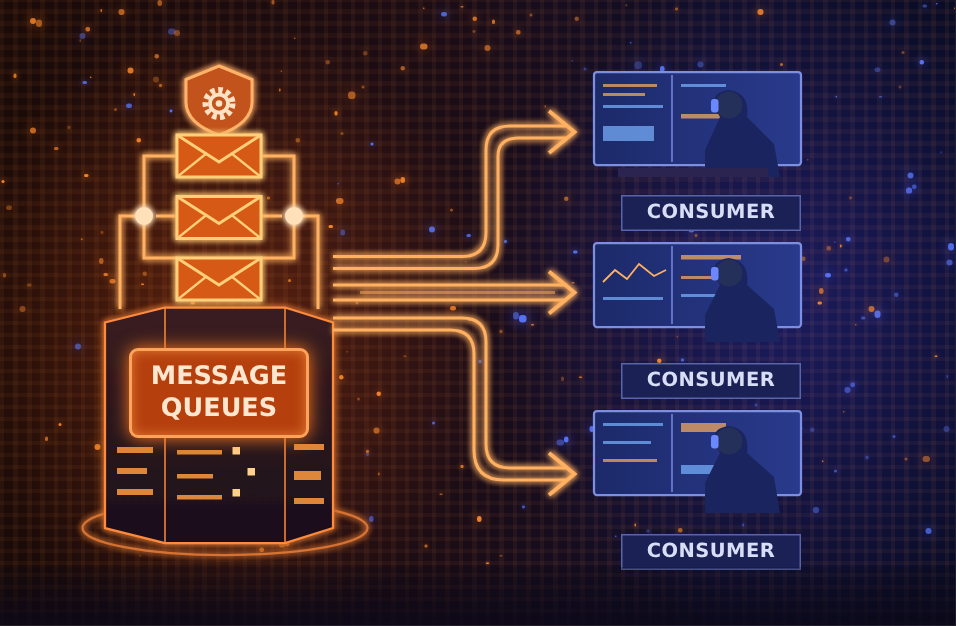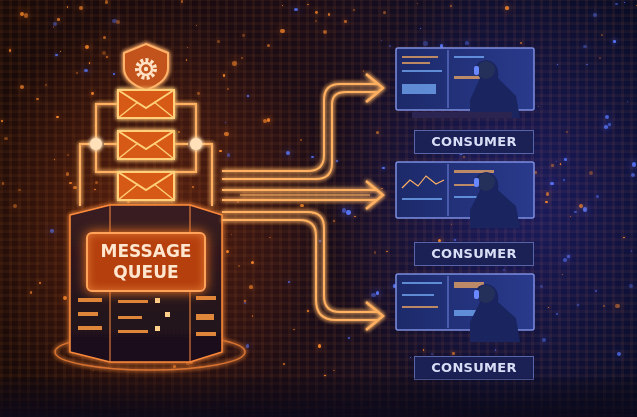--- a/index.html
+++ b/index.html
@@ -442,21 +442,21 @@
           <rect x="454" y="310" width="36" height="6"></rect>
         </g>
       <path d="M480,302 Q470,286 486,284 Q500,286 498,302 L516,318 L520,342 L470,342 L470,322 Z" fill="#1a2560"></path>
       <circle cx="486" cy="294" r="9" fill="#25305a"></circle>
       <rect x="474" y="290" width="5" height="9" rx="2" fill="#6a88ff"></rect>
     </g>
   </svg>
 
   <div class="label-mq">
     <span>MESSAGE</span>
-    <span>QUEUE</span>
+    <span>QUEUES</span>
   </div>
 
   <div class="consumer" style="left:414px;top:130px;">CONSUMER</div>
   <div class="consumer" style="left:414px;top:242px;">CONSUMER</div>
   <div class="consumer" style="left:414px;top:356px;">CONSUMER</div>
 
   <div class="title-band"></div>
 </div>
 
 </body></html>

